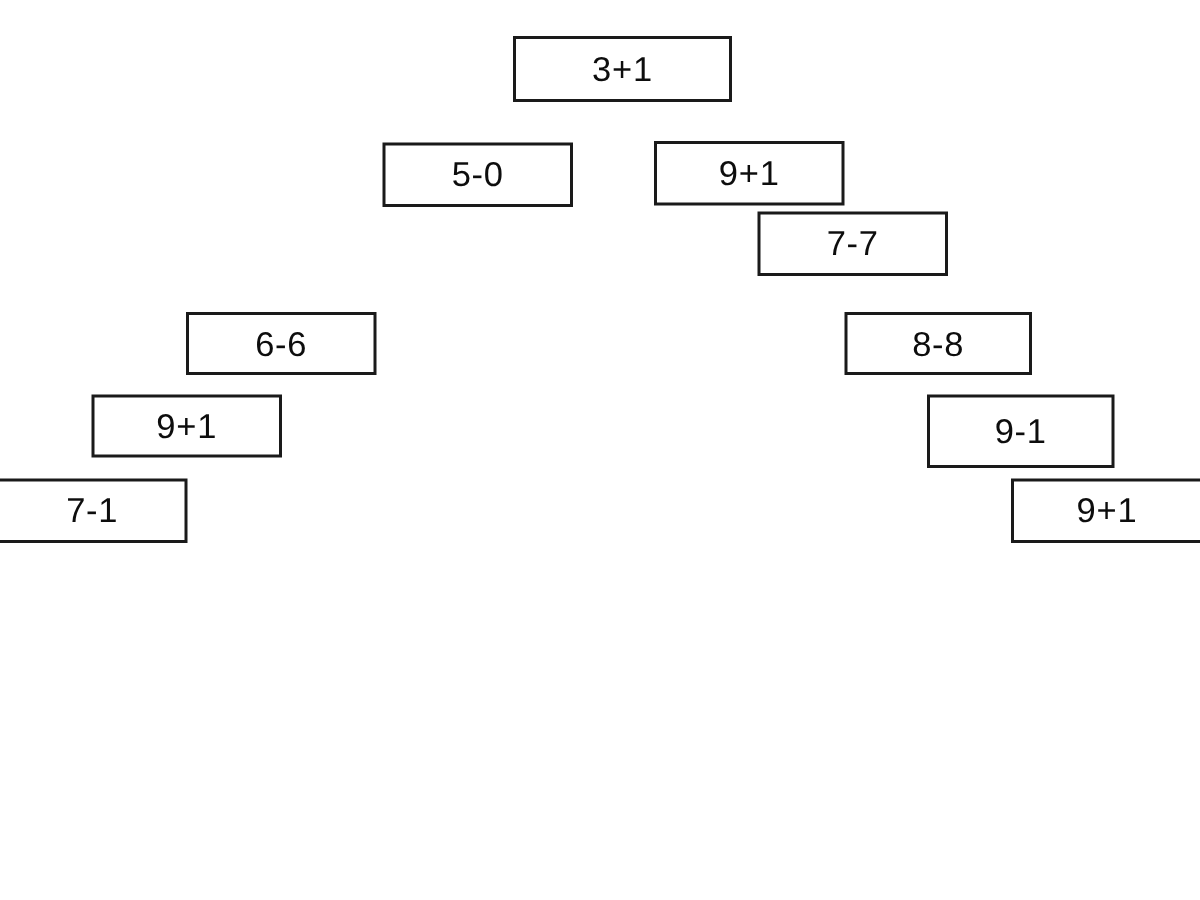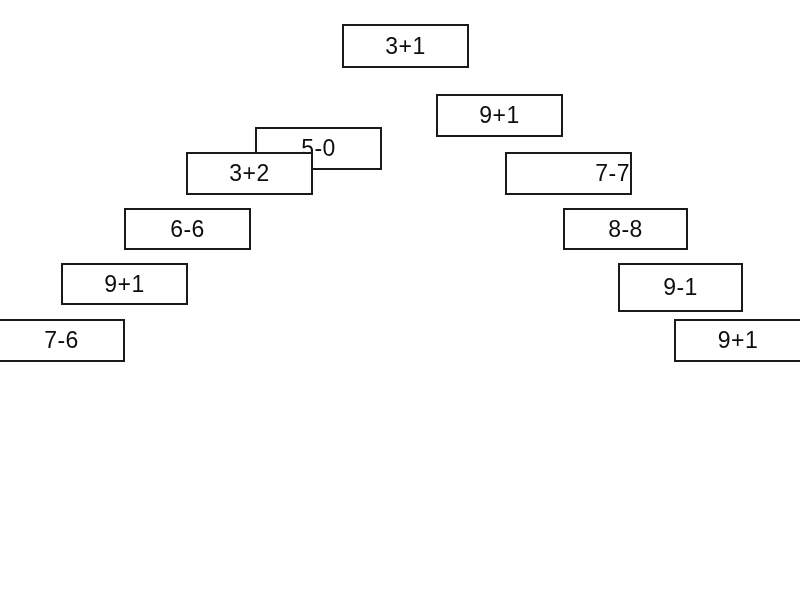--- a/index.html
+++ b/index.html
@@ -37,46 +37,43 @@
     color: #0d0d0d;
     letter-spacing: 0.5px;
     white-space: nowrap;
     user-select: none;
   }
 </style>
 </head>
 <body>
 
 <div id="canvas" style="background: rgb(255, 255, 255);">
-    <div class="fact-box" style="left: 342px; top: 24px; width: 127px; height: 44px; border-color: rgb(26, 26, 26); background: rgb(255, 255, 255); text-align: right;">
+    <div class="fact-box" style="left: 342px; top: 24px; width: 146px; height: 44px; border-color: rgb(26, 26, 26); background: rgb(255, 255, 255); text-align: right;">
       <span class="fact-label" style="color: rgb(13, 13, 13);">3+1</span>
     </div>
-    <div class="fact-box" style="left: 255px; top: 95px; width: 127px; height: 43px; border-color: rgb(26, 26, 26); background: rgb(255, 255, 255); margin-top: 32px;">
+    <div class="fact-box" style="left: 255px; top: 95px; width: 127px; height: 43px; border-color: rgb(26, 26, 26); background: rgb(255, 255, 255);">
       <span class="fact-label" style="color: rgb(13, 13, 13);">5-0</span>
     </div>
     <div class="fact-box" style="left: 436px; top: 94px; width: 127px; height: 43px; border-color: rgb(26, 26, 26); background: rgb(255, 255, 255);">
       <span class="fact-label" style="color: rgb(13, 13, 13);">9+1</span>
     </div>
-    <div class="fact-box" style="left: 186px; top: 152px; width: 127px; height: 43px; border-color: rgb(26, 26, 26); background: rgb(255, 255, 255);">
-      <span class="fact-label" style="color: rgb(13, 13, 13);">3+2</span>
-    </div>
-    <div class="fact-box" style="left: 505px; top: 152px; width: 127px; height: 43px; border-color: rgb(26, 26, 26); background: rgb(255, 255, 255); justify-content: flex-end;">
+    <div class="fact-box" style="left: 505px; top: 141px; width: 127px; height: 43px; border-color: rgb(26, 26, 26); background: rgb(255, 255, 255);">
       <span class="fact-label" style="color: rgb(13, 13, 13);">7-7</span>
     </div>
     <div class="fact-box" style="left: 124px; top: 208px; width: 127px; height: 42px; border-color: rgb(26, 26, 26); background: rgb(255, 255, 255);">
       <span class="fact-label" style="color: rgb(13, 13, 13);">6-6</span>
     </div>
     <div class="fact-box" style="left: 563px; top: 208px; width: 125px; height: 42px; border-color: rgb(26, 26, 26); background: rgb(255, 255, 255);">
       <span class="fact-label" style="color: rgb(13, 13, 13);">8-8</span>
     </div>
     <div class="fact-box" style="left: 61px; top: 263px; width: 127px; height: 42px; border-color: rgb(26, 26, 26); background: rgb(255, 255, 255);">
       <span class="fact-label" style="color: rgb(13, 13, 13);">9+1</span>
     </div>
     <div class="fact-box" style="left: 618px; top: 263px; width: 125px; height: 49px; border-color: rgb(26, 26, 26); background: rgb(255, 255, 255);">
       <span class="fact-label" style="color: rgb(13, 13, 13);">9-1</span>
     </div>
     <div class="fact-box" style="left: -2px; top: 319px; width: 127px; height: 43px; border-color: rgb(26, 26, 26); background: rgb(255, 255, 255);">
-      <span class="fact-label" style="color: rgb(13, 13, 13);">7-6</span>
+      <span class="fact-label" style="color: rgb(13, 13, 13);">7-1</span>
     </div>
     <div class="fact-box" style="left: 674px; top: 319px; width: 128px; height: 43px; border-color: rgb(26, 26, 26); background: rgb(255, 255, 255);">
       <span class="fact-label" style="color: rgb(13, 13, 13);">9+1</span>
     </div>
   </div>
 
 </body></html>

